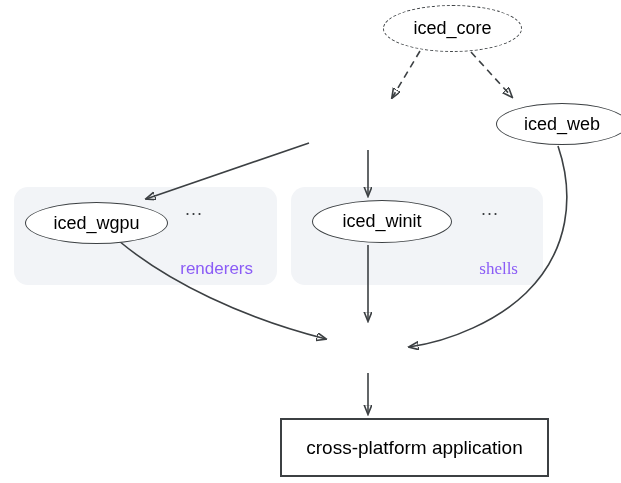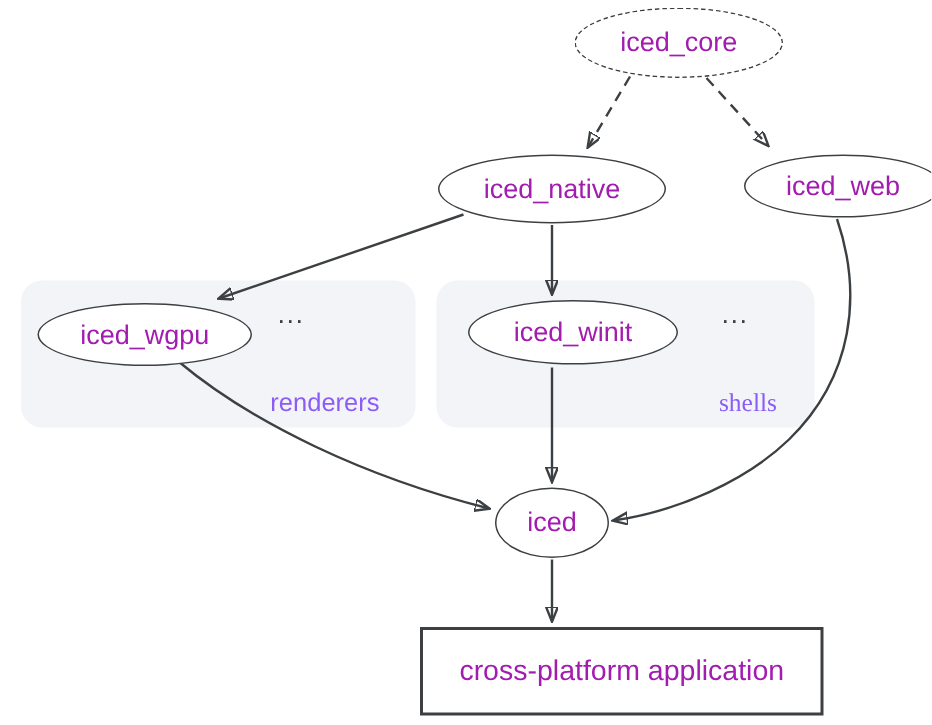--- a/index.html
+++ b/index.html
@@ -64,21 +64,21 @@
   
   .node {
     position: absolute;
     display: flex;
     align-items: center;
     justify-content: center;
     background: #ffffff;
     border: 1.6px solid #3c4043;
     box-sizing: border-box;
     font-size: 18px;
-    color: #a21caf;
+    color: #000000;
     white-space: nowrap;
     z-index: 3;
     text-align: center;
   }
   .ellipse { border-radius: 50%; }
 
   #node-iced_core   { left: 383px; top: 5px;   width: 139px; height: 47px; border-style: dashed; }
   #node-iced_native { left: 292px; top: 103px; width: 152px; height: 46px; }
   #node-iced_web    { left: 496px; top: 103px; width: 132px; height: 42px; }
   #node-iced_wgpu   { left: 25px;  top: 202px; width: 143px; height: 42px; }
@@ -116,20 +116,18 @@
     <path class="dashed" d="M 471 52 L 512 97" marker-end="url(#ah)"></path>
     <path d="M 309 143 L 146 199" marker-end="url(#ah)"></path>
     <path d="M 368 150 L 368 196" marker-end="url(#ah)"></path>
     <path d="M 368 245 L 368 321" marker-end="url(#ah)"></path>
     <path d="M 119 241 C 168 282, 243 318, 326 339" marker-end="url(#ah)"></path>
     <path d="M 558 146 C 575 196, 569 251, 526 293 C 498 320, 452 341, 409 347" marker-end="url(#ah)"></path>
     <path d="M 368 373 L 368 414" marker-end="url(#ah)"></path>
   </svg>
 
   <div class="node ellipse" id="node-iced_core">iced_core</div>
-  <div class="node ellipse" id="node-iced_native">iced_native</div>
   <div class="node ellipse" id="node-iced_web">iced_web</div>
   <div class="node ellipse" id="node-iced_wgpu">iced_wgpu</div>
   <div class="node ellipse" id="node-iced_winit">iced_winit</div>
-  <div class="node ellipse" id="node-iced">iced</div>
   <div class="node" id="node-app">cross-platform application</div>
 
 </div>
 
 </body></html>

